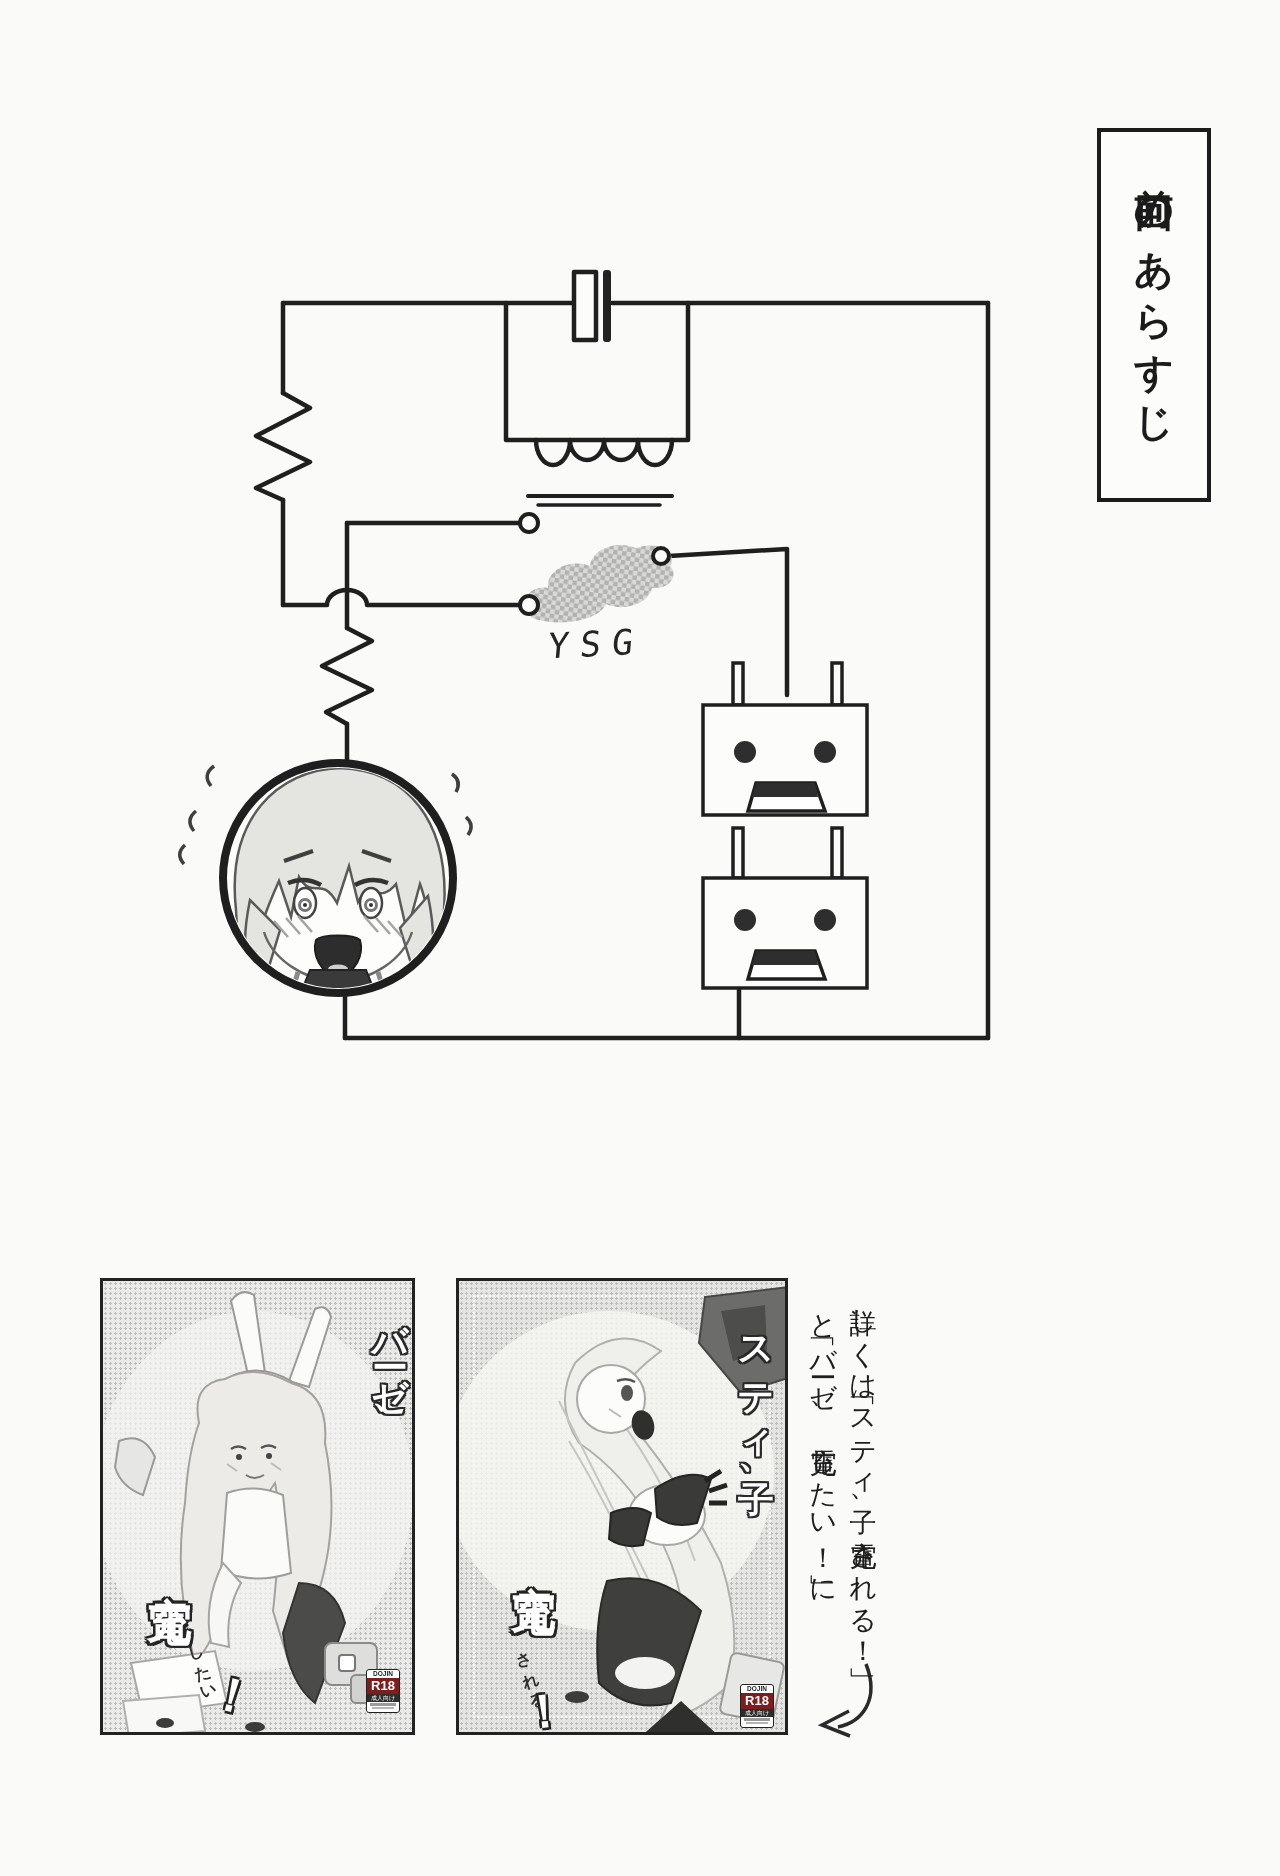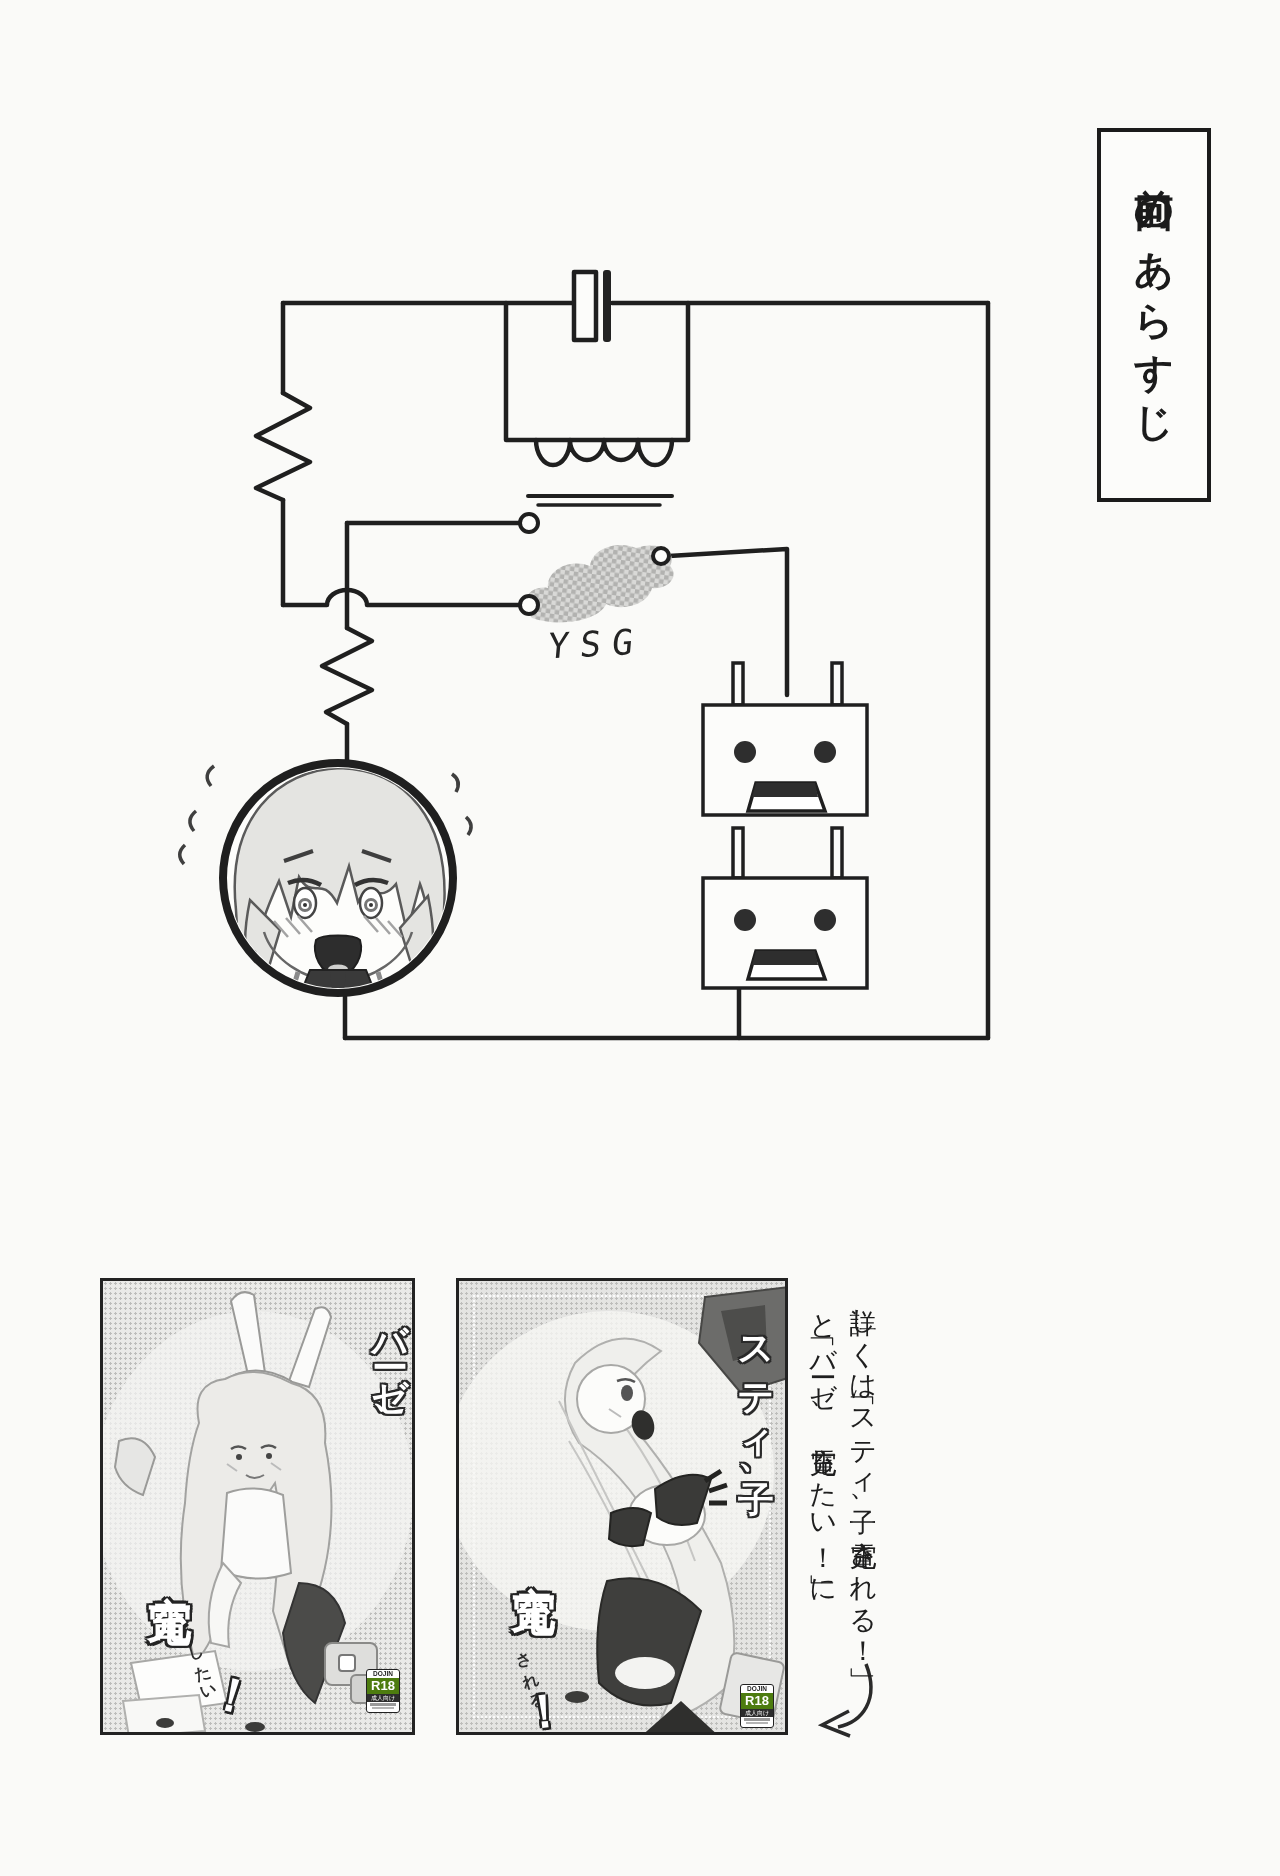--- a/index.html
+++ b/index.html
@@ -31,21 +31,21 @@
               text-shadow:-2.5px 0 #242424,2.5px 0 #242424,0 -2.5px #242424,0 2.5px #242424,
                           -2.5px -2.5px #242424,2.5px 2.5px #242424,-2.5px 2.5px #242424,2.5px -2.5px #242424;}
   .small-title{position:absolute;writing-mode:vertical-rl;text-orientation:upright;font-size:16px;font-weight:700;
                color:#2e2e2e;letter-spacing:3px;transform:rotate(-18deg);}
   .exclaim{position:absolute;font-size:46px;font-weight:800;color:#fff;transform:rotate(14deg);
            text-shadow:-2.5px 0 #242424,2.5px 0 #242424,0 -2.5px #242424,0 2.5px #242424,
                        -2.5px -2.5px #242424,2.5px 2.5px #242424;}
   .badge{position:absolute;width:32px;height:42px;background:#fff;border:1.5px solid #222;border-radius:3px;
          display:flex;flex-direction:column;align-items:stretch;overflow:hidden;}
   .badge .b-top{font-size:6.5px;font-weight:700;text-align:center;color:#222;line-height:8px;}
-  .badge .b-main{background:#4d7c0f;color:#fff;font-weight:800;font-size:13px;text-align:center;line-height:16px;}
+  .badge .b-main{background:#7f1d1d;color:#fff;font-weight:800;font-size:13px;text-align:center;line-height:16px;}
   .badge .b-sub{background:#2d2d2d;color:#fff;font-size:6px;text-align:center;line-height:8px;}
   .badge .b-bar{height:3px;background:#9a9a9a;margin:1px 3px 0 3px;}
   .badge .b-bar2{height:2px;background:#b5b5b5;margin:1px 5px;}
   
   .note-col{writing-mode:vertical-rl;text-orientation:upright;font-size:27px;font-weight:500;color:#1e1e1e;
             letter-spacing:2px;line-height:38px;}
   #note-right{left:844px;top:1288px;height:400px;}
   #note-left{left:804px;top:1296px;height:330px;}
 </style>
 </head>

